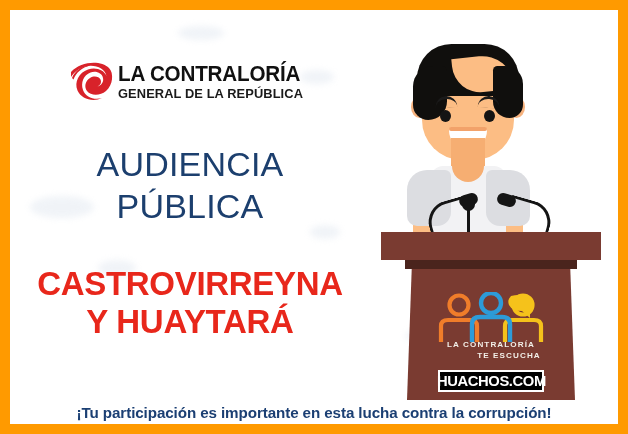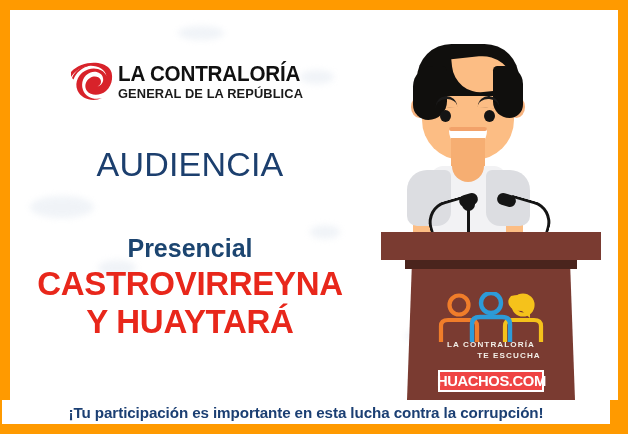--- a/index.html
+++ b/index.html
@@ -116,29 +116,29 @@
     clip-path:polygon(3% 0,97% 0,100% 100%,0% 100%);}
 
   
   #emblem{position:absolute;left:62px;top:282px;width:128px;height:52px;}
   #em-caption1{position:absolute;left:42px;top:330px;width:168px;text-align:center;color:#f2efe8;font-size:8.1px;font-weight:bold;letter-spacing:1.1px;}
   #em-caption2{position:absolute;left:60px;top:341px;width:168px;text-align:center;color:#f2efe8;font-size:8.1px;font-weight:bold;letter-spacing:1.1px;}
 
   
   #badge{
     position:absolute;left:73px;top:360px;width:106px;height:22px;
-    background:#ef4444;border:2px solid #ffffff;
+    background:#000000;border:2px solid #ffffff;
     display:flex;align-items:center;justify-content:center;
     box-sizing:border-box;
   }
   #badge-text{color:#ffffff;font-weight:bold;font-size:14.5px;letter-spacing:-0.4px;transform:scaleX(1.02);}
 
   
   #banner{
-    position:absolute;left:2px;top:400px;width:608px;height:24px;
+    position:absolute;left:10px;top:400px;width:608px;height:24px;
     background:#ffffff;display:flex;align-items:center;justify-content:center;
   }
   #banner-text{
     color:#1b3f73;font-weight:bold;font-size:15.2px;letter-spacing:-0.1px;white-space:nowrap;
   }
 </style>
 </head>
 <body>
 
 <div id="poster">
@@ -159,21 +159,21 @@
           <path d="M2 14 C12 3 32 2 40 10 C45 15 44 27 37 33 C31 38 22 38 18 33 C15 29 16 23 21 20 C25 17.5 30 18.5 31.5 21.5 C33 24.5 31 28 28 28.5 C32 28 35 24 34 20 C33 15 27 12.5 21.5 14.5 C14.5 17 11.5 25 14 32 C16.5 39 25 42.5 33 40 C24 44.5 12 41 8.5 32.5 C5 24 10 14.5 19 11.5 C27 8.8 35 12 37.5 18 C36 10.5 26 6 16.5 8.5 C10 10.2 5.2 14 2 19 Z" fill="#d8222a"></path>
           <path d="M3 20 C6 12.5 13 7.5 21 7.5 C13 9.5 7 14.5 4.5 21.5 Z" fill="#d8222a"></path>
         </svg>
         <div id="logo-words">
           <div id="logo-line1">LA CONTRALORÍA</div>
           <div id="logo-line2">GENERAL DE LA REPÚBLICA</div>
         </div>
       </div>
 
       <div class="h-aud" id="t-audiencia">AUDIENCIA</div>
-      <div id="t-presencial">Presencial</div>
+      <div class="h-aud" id="t-publica">PÚBLICA</div>
       <div class="h-red" id="t-huay">Y HUAYTARÁ</div>
       <div class="h-red" id="t-castro">CASTROVIRREYNA</div>
 
     </div>
 
     <div id="illus">
 
       <div id="hair-back"></div>
       <div id="ear-l"></div>
       <div id="ear-r"></div>

